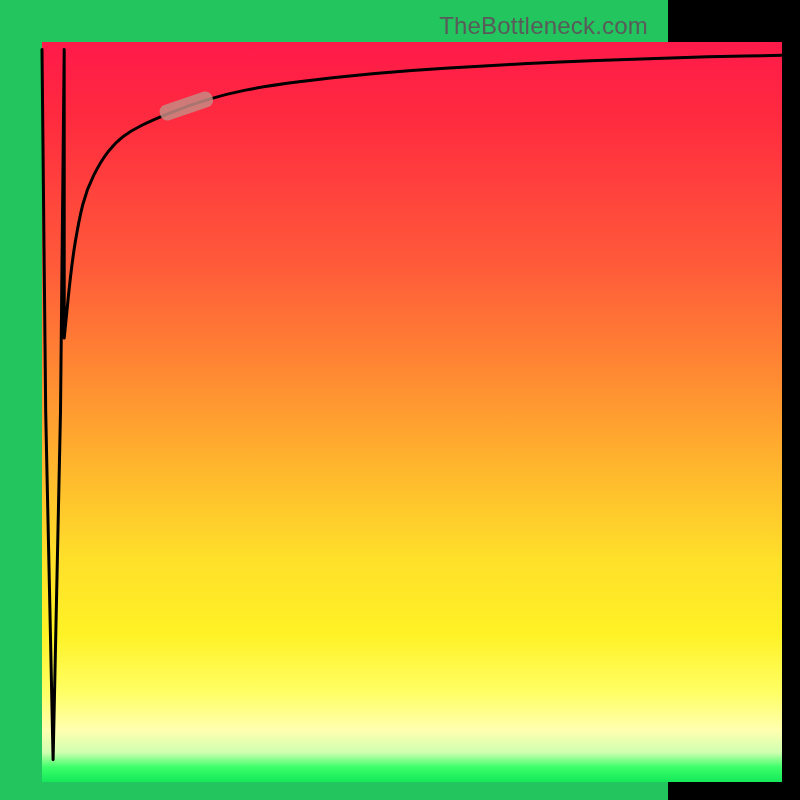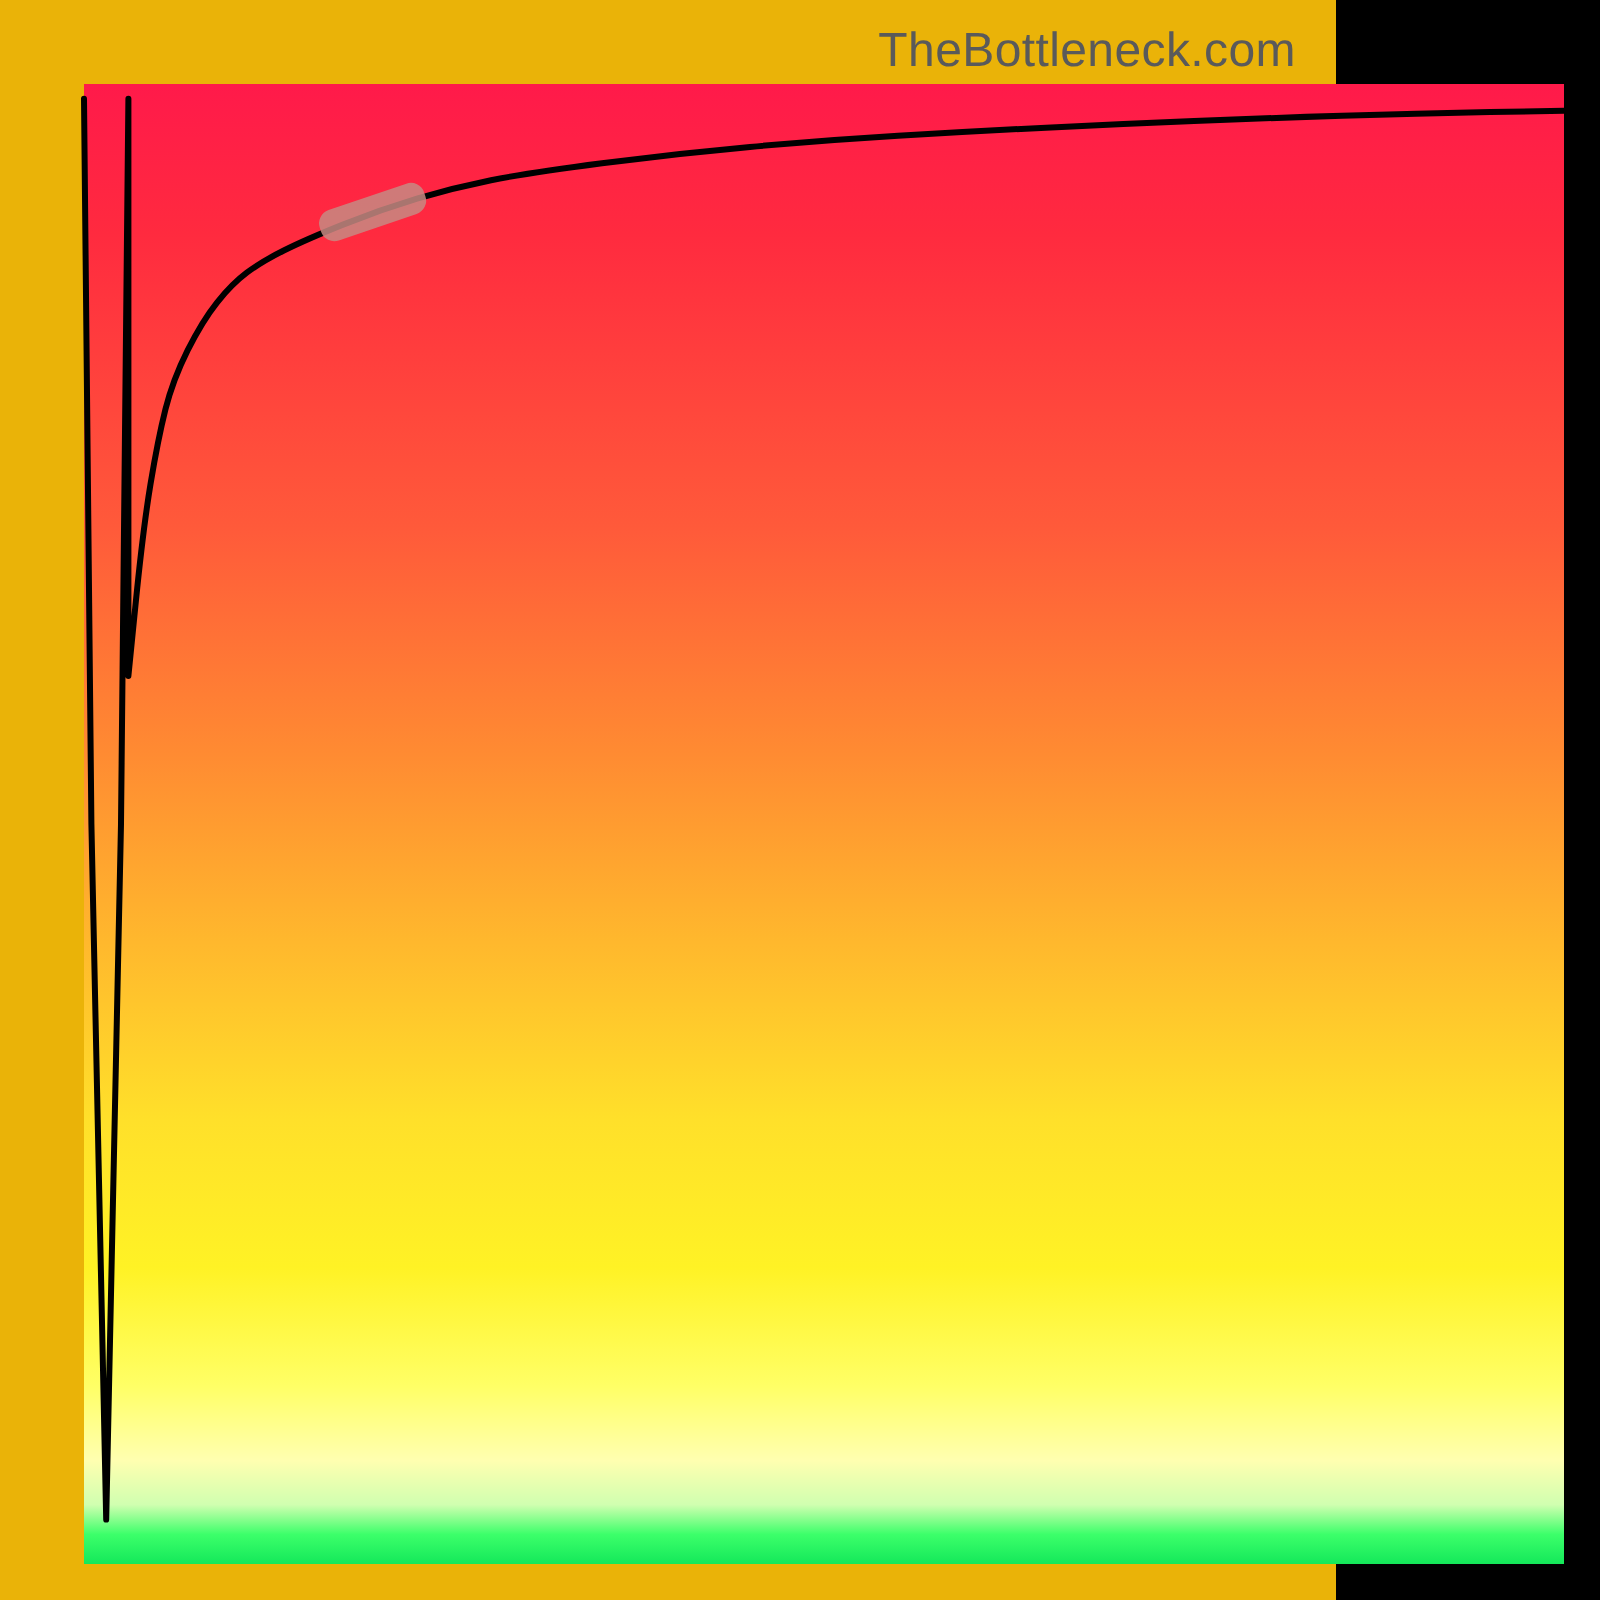--- a/index.html
+++ b/index.html
@@ -1,21 +1,21 @@
 <!DOCTYPE html>
 <html><head>
 <meta charset="utf-8">
 <style>
   * { margin: 0; padding: 0; box-sizing: border-box; }
   html, body { width: 800px; height: 800px; overflow: hidden; background: #000; }
   .stage {
     position: relative;
     width: 668px;
     height: 800px;
-    background: #eab308;
+    background: #22c55e;
   }
   .plot-area {
     position: absolute;
     left: 42px;
     top: 42px;
     width: 740px;
     height: 740px;
     
     background: linear-gradient(
       to bottom,

